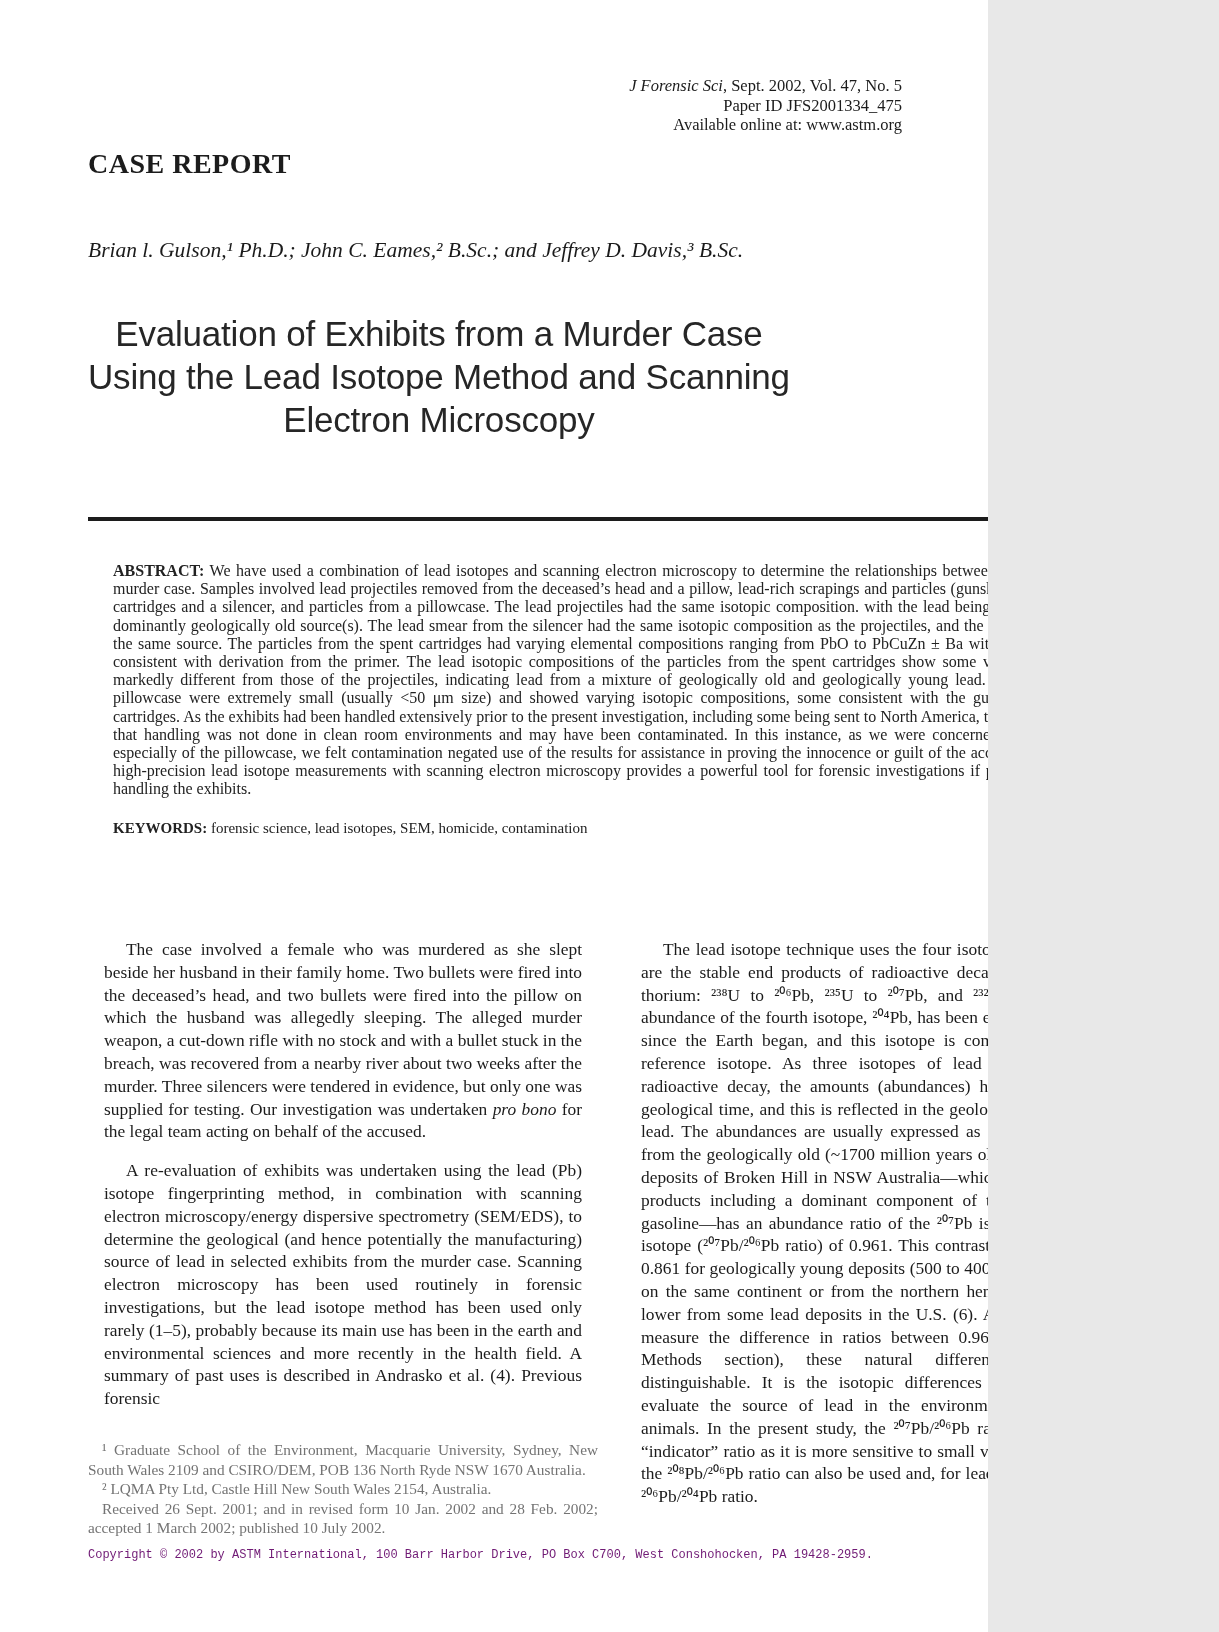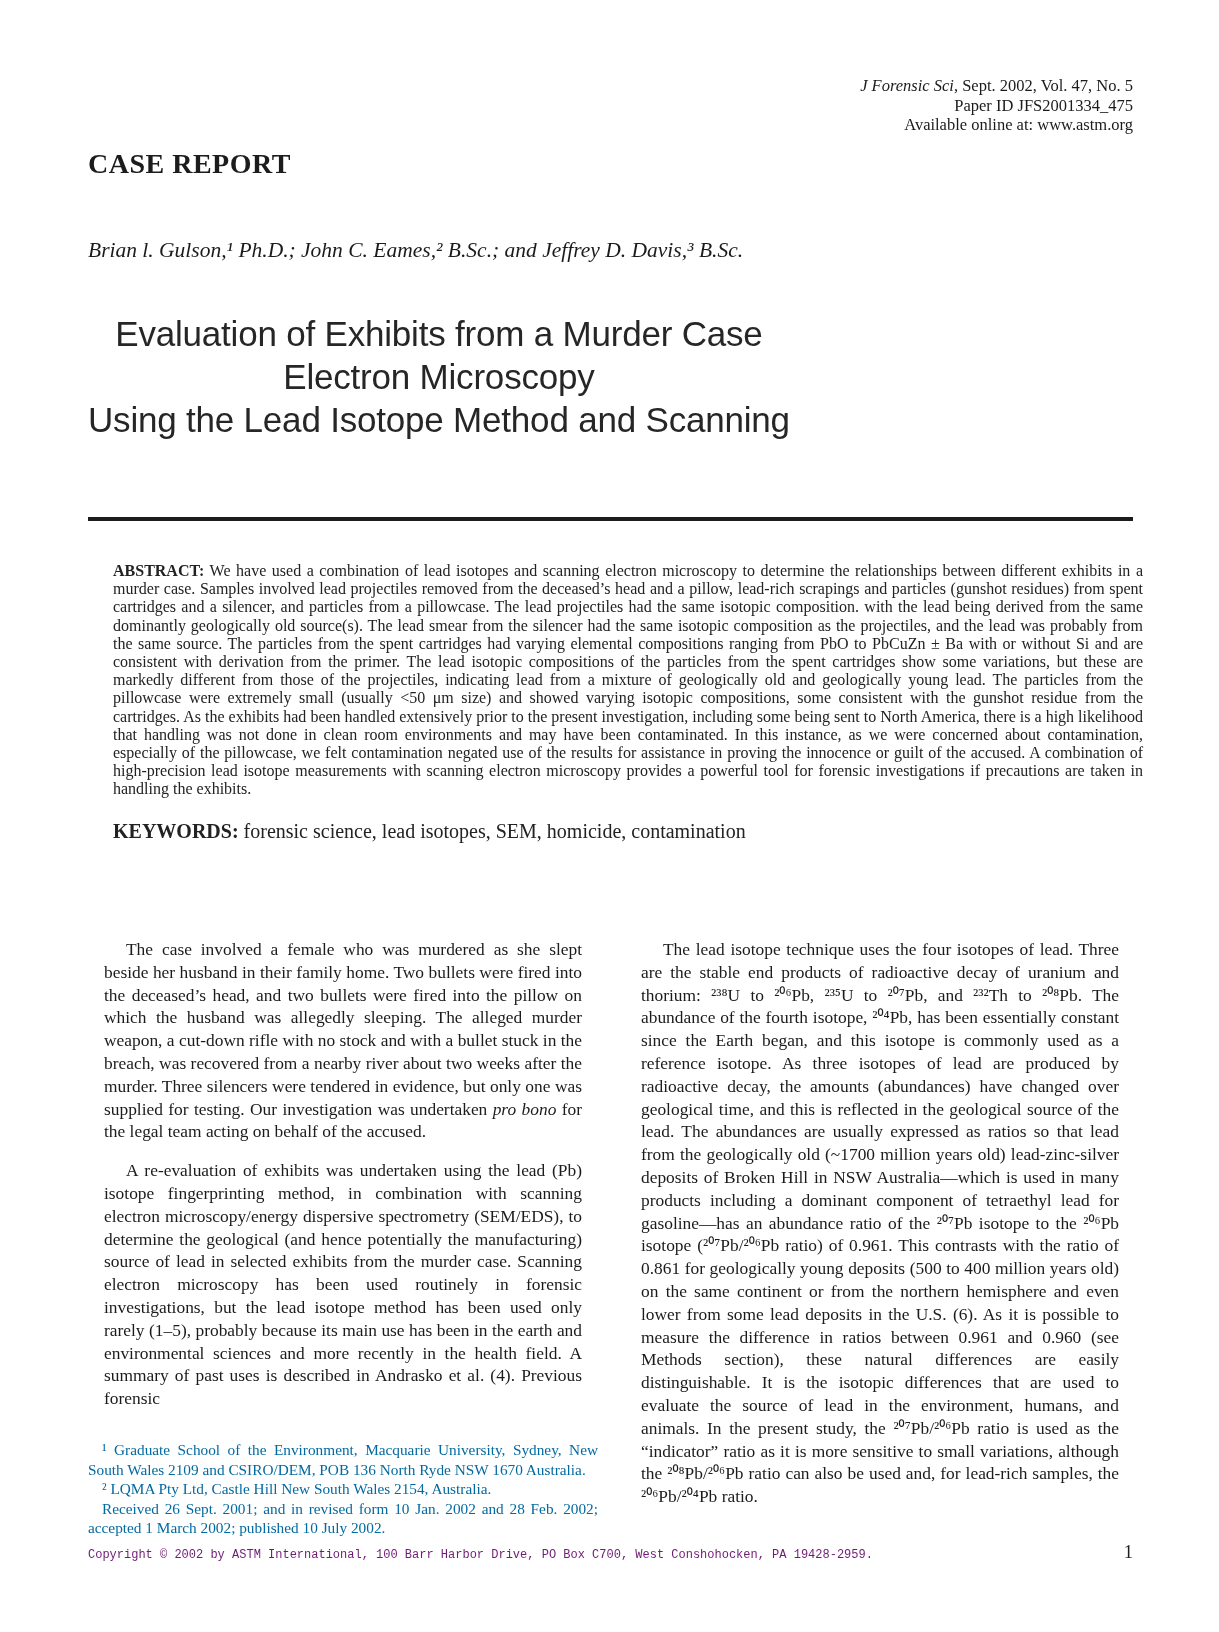--- a/index.html
+++ b/index.html
@@ -1,18 +1,18 @@
 <!DOCTYPE html>
 <html><head>
 <meta charset="utf-8">
 <style>
   html, body { margin: 0; padding: 0; background: #e8e8e8; }
   .page {
     position: relative;
-    width: 1219px;
+    width: 988px;
     height: 1632px;
     background: #ffffff;
     color: #1a1a1a;
     font-family: "Liberation Serif", serif;
     overflow: hidden;
   }
   
   .header-meta {
     position: absolute;
     top: 76px;
@@ -72,21 +72,21 @@
     line-height: 18.2px;
     text-align: justify;
     color: #222222;
   }
   .abstract .label, .keywords .label { font-weight: bold; }
   .keywords {
     position: absolute;
     top: 820px;
     left: 113px;
     width: 1030px;
-    font-size: 20px;
+    font-size: 15px;
     color: #222222;
   }
   .columns {
     position: absolute;
     top: 922px;
     left: 88px;
     width: 1047px;
     display: flex;
     gap: 27px;
   }
@@ -97,21 +97,21 @@
     text-align: justify;
     color: #1b1b1b;
   }
   .col p { margin: 16px; }
   .col p.indent { text-indent: 22px; }
   .footnotes {
     margin-top: 30px;
     font-size: 15.3px;
     line-height: 19.6px;
     text-align: justify;
-    color: #0369a1;
+    color: #737373;
   }
   .footnotes p { margin: 0; text-indent: 14px; }
   .page-footer {
     position: absolute;
     left: 88px;
     top: 1542px;
     width: 1045px;
     display: flex;
     justify-content: space-between;
     align-items: baseline;
@@ -129,22 +129,22 @@
     <div>Paper ID JFS2001334_475</div>
     <div>Available online at: www.astm.org</div>
   </div>
 
   <h2 class="section-label">CASE REPORT</h2>
 
   <div class="authors">Brian l. Gulson,¹ Ph.D.; John C. Eames,² B.Sc.; and Jeffrey D. Davis,³ B.Sc.</div>
 
   <h1 class="article-title">
     <div>Evaluation of Exhibits from a Murder Case</div>
+    <div>Using the Lead Isotope Method and Scanning</div>
     <div>Electron Microscopy</div>
-    <div>Using the Lead Isotope Method and Scanning</div>
   </h1>
 
   <div class="title-rule"></div>
 
   <div class="abstract">
     <span class="label">ABSTRACT:</span><span> We have used a combination of lead isotopes and scanning electron microscopy to determine the relationships between different exhibits in a murder case. Samples involved lead projectiles removed from the deceased’s head and a pillow, lead-rich scrapings and particles (gunshot residues) from spent cartridges and a silencer, and particles from a pillowcase. The lead projectiles had the same isotopic composition. with the lead being derived from the same dominantly geologically old source(s). The lead smear from the silencer had the same isotopic composition as the projectiles, and the lead was probably from the same source. The particles from the spent cartridges had varying elemental compositions ranging from PbO to PbCuZn ± Ba with or without Si and are consistent with derivation from the primer. The lead isotopic compositions of the particles from the spent cartridges show some variations, but these are markedly different from those of the projectiles, indicating lead from a mixture of geologically old and geologically young lead. The particles from the pillowcase were extremely small (usually &lt;50 μm size) and showed varying isotopic compositions, some consistent with the gunshot residue from the cartridges. As the exhibits had been handled extensively prior to the present investigation, including some being sent to North America, there is a high likelihood that handling was not done in clean room environments and may have been contaminated. In this instance, as we were concerned about contamination, especially of the pillowcase, we felt contamination negated use of the results for assistance in proving the innocence or guilt of the accused. A combination of high-precision lead isotope measurements with scanning electron microscopy provides a powerful tool for forensic investigations if precautions are taken in handling the exhibits.</span>
   </div>
 
   <div class="keywords">
     <span class="label">KEYWORDS:</span><span> forensic science, lead isotopes, SEM, homicide, contamination</span>

